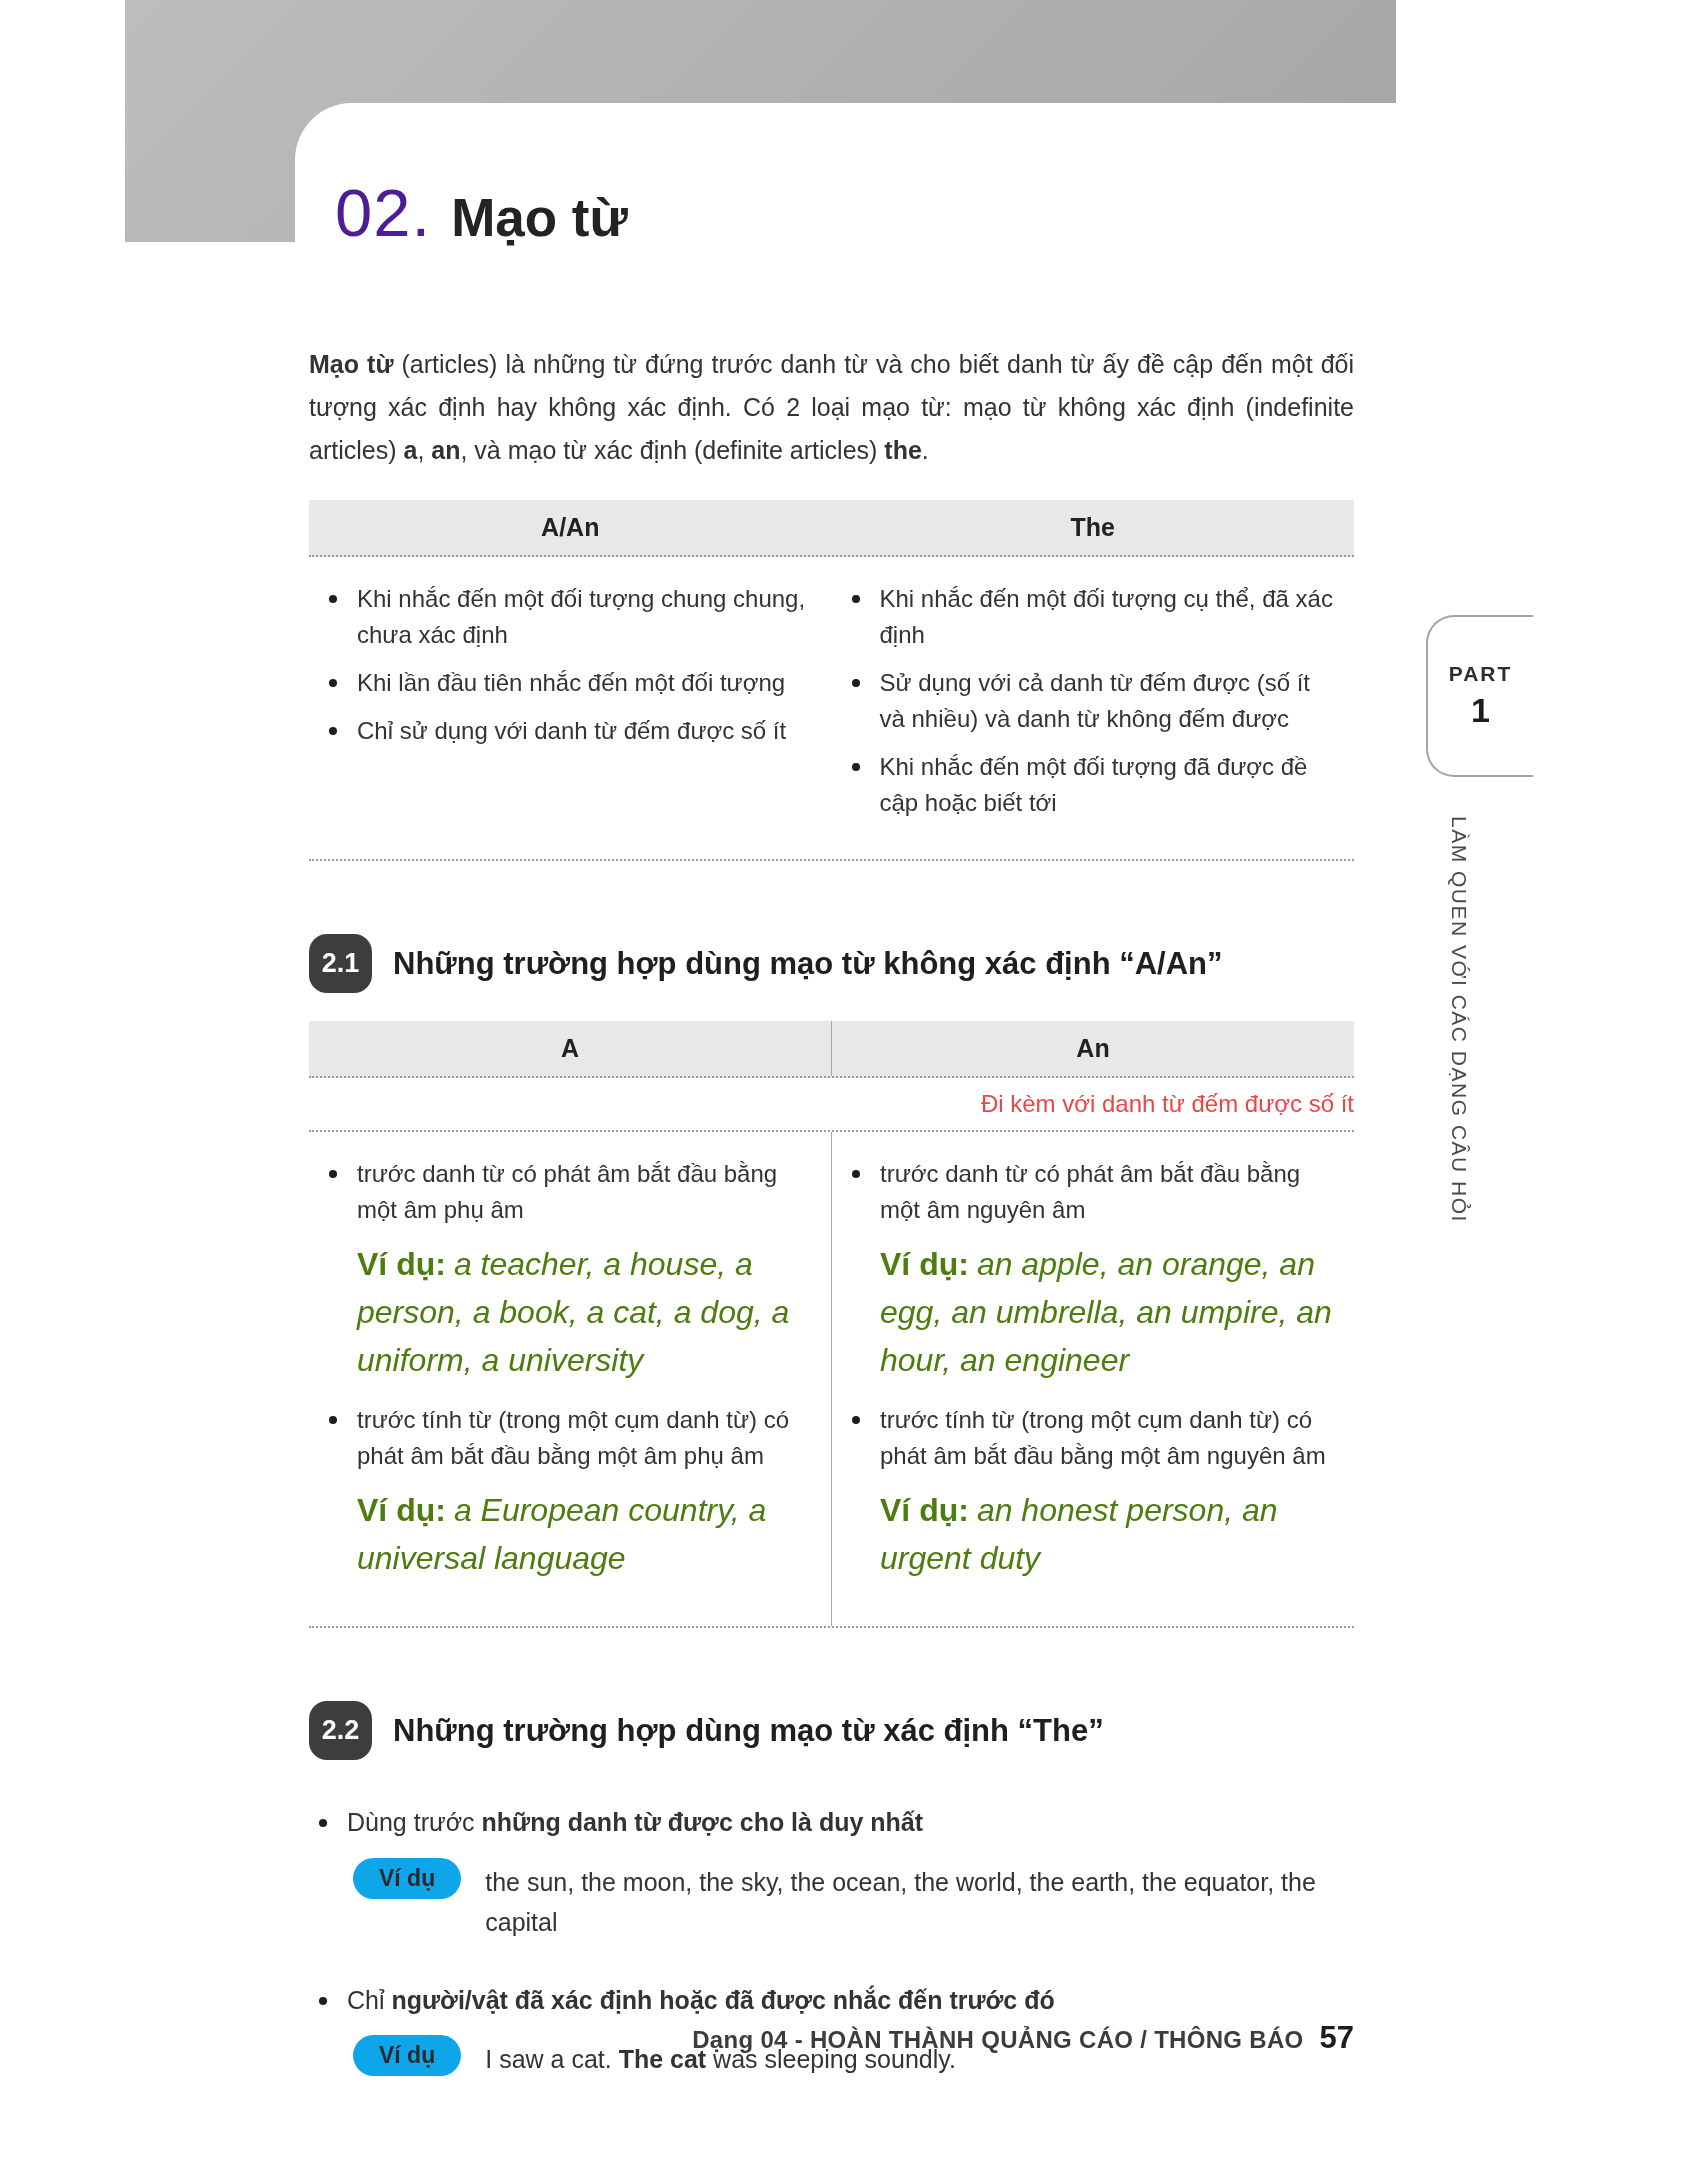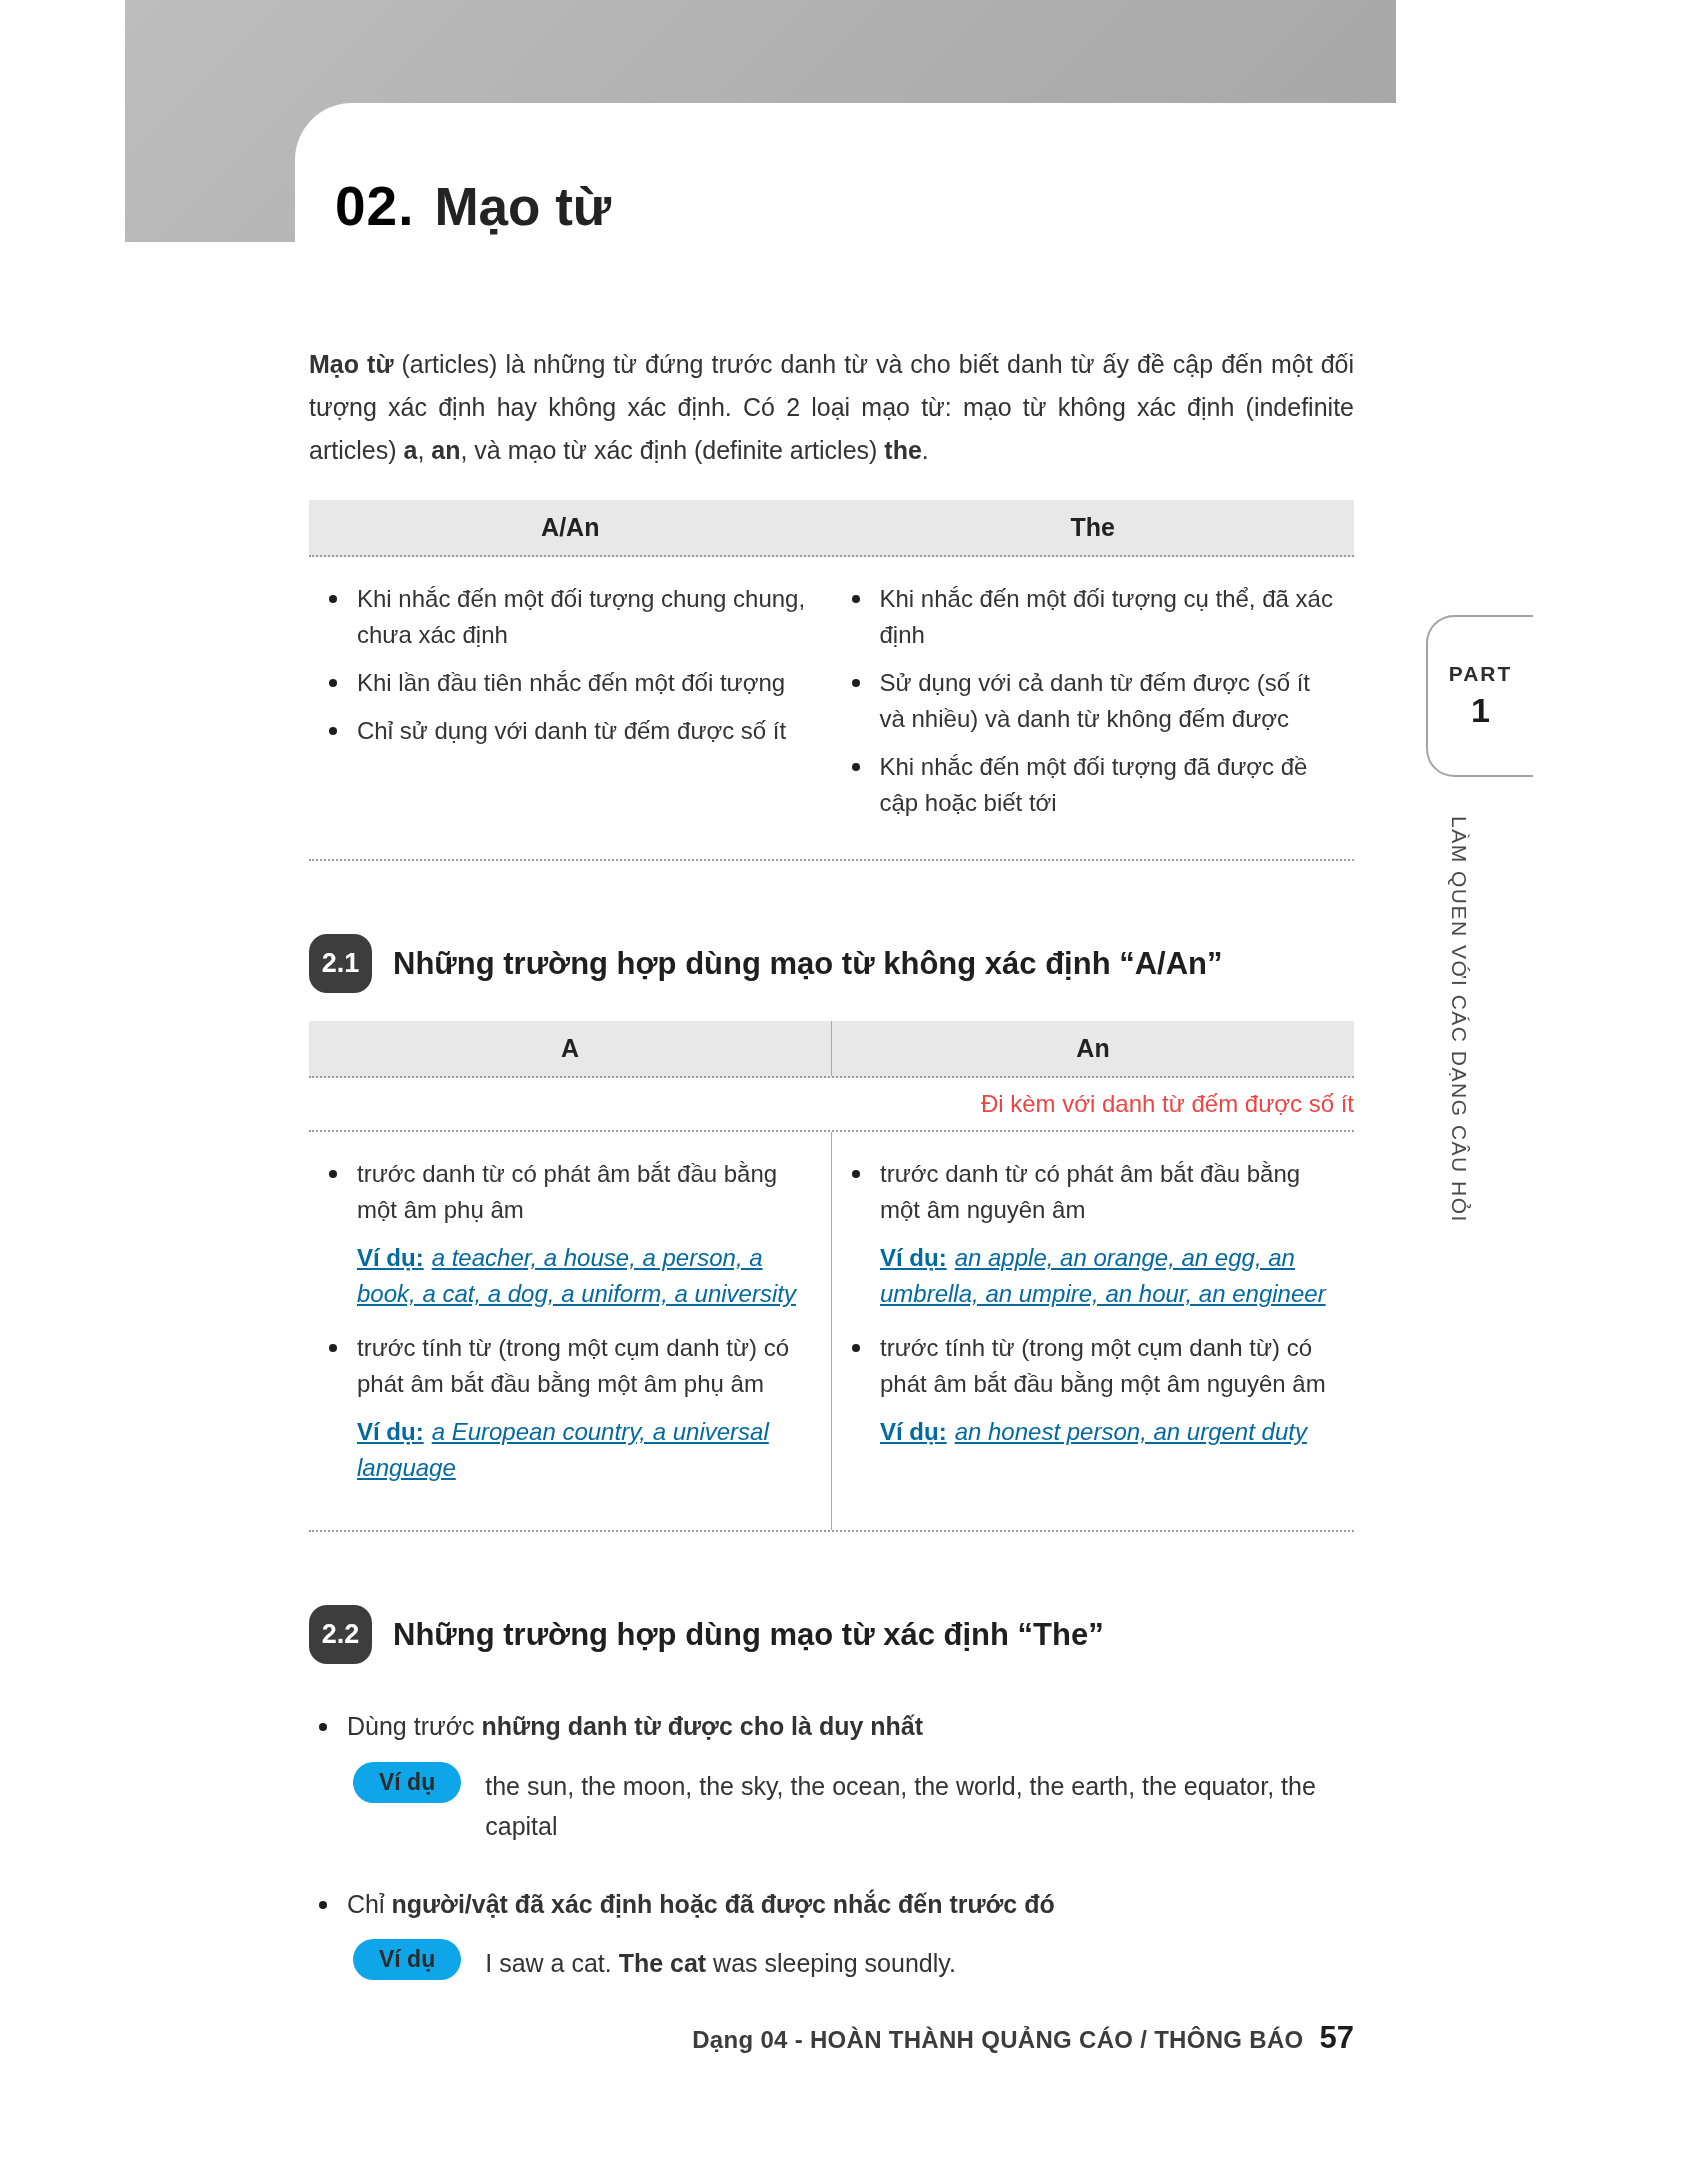--- a/index.html
+++ b/index.html
@@ -7,41 +7,41 @@
   body { font-family:"Liberation Sans", sans-serif; }
 
   .page { position:relative; width:1683px; height:2178px; background:#ffffff; color:#2b2b2b; overflow:hidden; margin:0 auto; }
 
   .gray-block { position:absolute; left:125px; top:0; width:1271px; height:242px;
                 background:linear-gradient(135deg,#bdbdbd 0%,#aeaeae 60%,#a6a6a6 100%); }
   .white-panel { position:absolute; left:295px; top:103px; width:1388px; height:2075px;
                  background:#ffffff; border-top-left-radius:57px; }
 
   .page-title { position:absolute; left:335px; top:174px; display:flex; align-items:baseline; gap:20px; }
-  .title-number { font-size:55px; font-weight:700; color:#000000; letter-spacing:1px; }
+  .title-number { font-size:67px; font-weight:400; color:#4c1d95; letter-spacing:1px; }
   .title-text { font-size:53px; font-weight:600; color:#232323; }
 
   .content { position:absolute; left:309px; top:343px; width:1045px; }
 
   .intro { font-size:25px; line-height:1.72; text-align:justify; color:#333; }
   .b { font-weight:700; }
   .i { font-style:italic; }
 
   .tbl { margin-top:28px; }
   .tbl-head { display:flex; background:#e8e8e8; border-bottom:2px dotted #9b9b9b; }
   .tbl-head-cell { flex:1; text-align:center; font-weight:700; font-size:25px; padding:13px 0; color:#222; }
   .tbl2 .tbl-head-cell + .tbl-head-cell { border-left:1px solid #a8a8a8; }
   .tbl-sub { text-align:right; font-size:24px; padding:12px 0; border-bottom:2px dotted #9b9b9b; color:#ef4444; }
   .tbl-body { display:flex; border-bottom:2px dotted #9b9b9b; }
   .tbl-col { flex:1; padding:24px 20px 26px 10px; }
   .tbl2 .tbl-col + .tbl-col { border-left:1px solid #a8a8a8; }
 
   .li { position:relative; padding-left:38px; font-size:24px; line-height:1.5; margin-bottom:12px; color:#333; }
   .li::before { content:""; position:absolute; left:10px; top:14px; width:8px; height:8px; border-radius:50%; background:#1e1e1e; }
-  .example { padding-left:38px; font-size:24px; line-height:1.5; margin:2px 0 18px; color:#0369a1;text-decoration:underline; }
+  .example { padding-left:38px; font-size:32px; line-height:1.5; margin:2px 0 18px; color:#4d7c0f; }
   .example .b { margin-right:8px; }
 
   .section-head { display:flex; align-items:center; gap:21px; margin-top:73px; }
   .badge { width:63px; height:59px; border-radius:18px; background:#3d3d3d; color:#fff;
            font-weight:700; font-size:27px; display:flex; align-items:center; justify-content:center; flex:0 0 auto; }
   .section-title { font-size:31px; font-weight:700; color:#1f1f1f; }
 
   .usage { margin-top:44px; }
   .big-li { font-size:25px; margin-bottom:16px; }
   .big-li::before { top:15px; }

